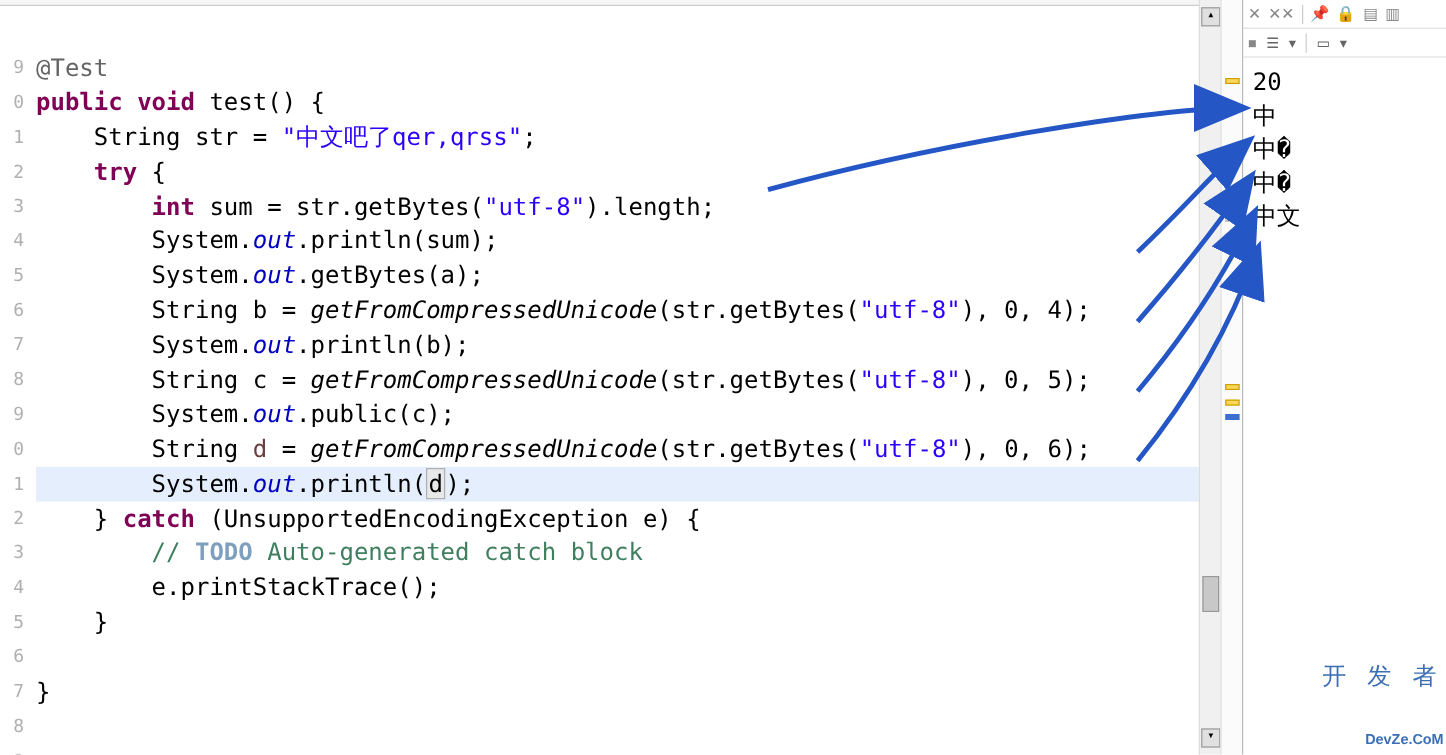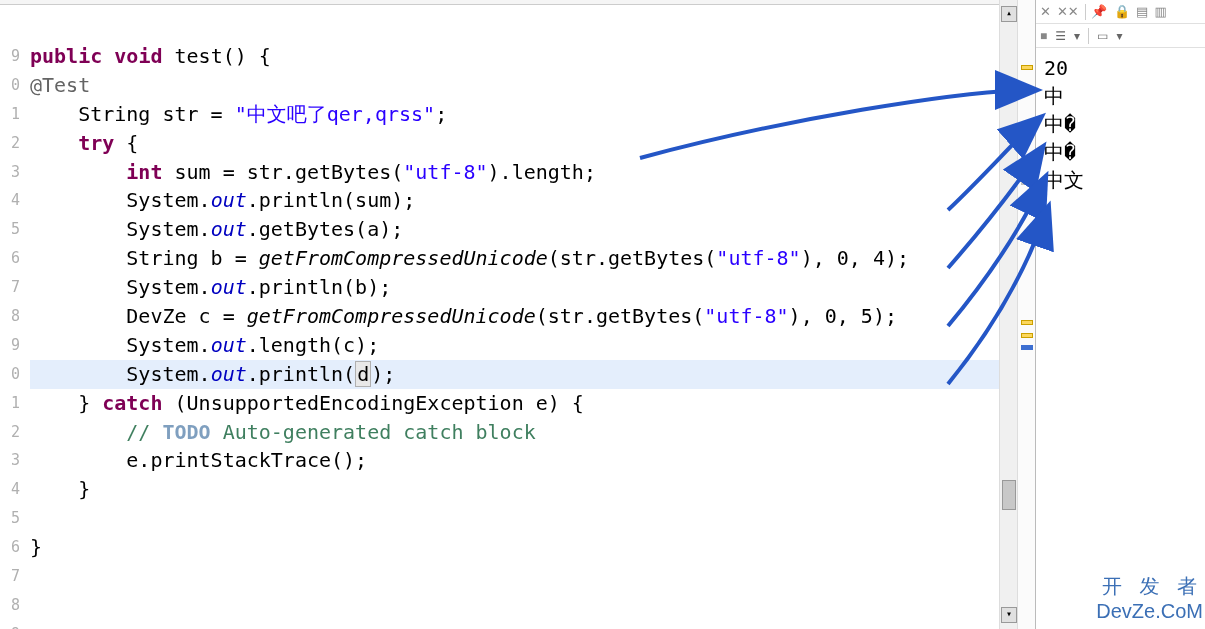--- a/index.html
+++ b/index.html
@@ -38,21 +38,21 @@
   .console-status { padding: 2px 6px; color: #7a7a7a; font-size: 12px; white-space: nowrap; overflow: hidden; }
   .console-out { padding-left: 8px; padding-top: 6px; font-family: Consolas, monospace; font-size: 20px; color: #000; line-height: 28px; }
   .icon-x { color: #888; font-size: 13px; }
   .icon-xx { color: #888; font-size: 13px; }
   .icon-pin { color: #888; font-size: 13px; }
   .icon-doc { color: #888; font-size: 13px; }
   .icon-tree { color: #888; font-size: 13px; }
   .arrows-svg { position: absolute; top: 0; left: 0; pointer-events: none; }
   .watermark-logo { position: absolute; right: 2px; bottom: 6px; font-family: "Microsoft YaHei", sans-serif; text-align: right; pointer-events: none; }
   .wl1 { color: #3b6fb5; font-size: 20px; letter-spacing: 6px; font-weight: 500; }
-  .wl2 { color: #3b6fb5; font-size: 20px; font-weight: 400; }
+  .wl2 { color: #3b6fb5; font-size: 12px; font-weight: 700; margin-top: 32px; }
 </style>
 </head>
 <body>
 
 <div class="root">
   <div class="editor">
     <div class="editor-top-border"></div>
     <div class="gutter">
       <div class="gutter-ln">9</div>
       <div class="gutter-ln">0</div>
@@ -70,31 +70,32 @@
       <div class="gutter-ln">2</div>
       <div class="gutter-ln">3</div>
       <div class="gutter-ln">4</div>
       <div class="gutter-ln">5</div>
       <div class="gutter-ln">6</div>
       <div class="gutter-ln">7</div>
       <div class="gutter-ln">8</div>
       <div class="gutter-ln">9</div>
     </div>
     <div class="code-area">
+      <div class="code-line"><span class="ann">@Test</span></div>
       <div class="code-line"><span class="kw">public</span> <span class="kw">void</span><span> test() {</span></div>
-      <div class="code-line"><span class="ann">@Test</span></div>
       <div class="code-line"><span>    String str = </span><span class="str">"中文吧了qer,qrss"</span><span>;</span></div>
       <div class="code-line">    <span class="kw">try</span> {</div>
       <div class="code-line">        <span class="kw">int</span><span> sum = str.getBytes(</span><span class="str">"utf-8"</span><span>).length;</span></div>
       <div class="code-line">        <span>System.</span><span class="static">out</span><span>.println(sum);</span></div>
       <div class="code-line">        <span>System.</span><span class="static">out</span><span>.getBytes(a);</span></div>
       <div class="code-line"><span>        String b = </span><span class="call-italic">getFromCompressedUnicode</span><span>(str.getBytes(</span><span class="str">"utf-8"</span><span>), 0, 4);</span></div>
       <div class="code-line">        <span>System.</span><span class="static">out</span><span>.println(b);</span></div>
-      <div class="code-line"><span>        DevZe c = </span><span class="call-italic">getFromCompressedUnicode</span><span>(str.getBytes(</span><span class="str">"utf-8"</span><span>), 0, 5);</span></div>
-      <div class="code-line">        <span>System.</span><span class="static">out</span><span>.length(c);</span></div>
+      <div class="code-line"><span>        String c = </span><span class="call-italic">getFromCompressedUnicode</span><span>(str.getBytes(</span><span class="str">"utf-8"</span><span>), 0, 5);</span></div>
+      <div class="code-line">        <span>System.</span><span class="static">out</span><span>.public(c);</span></div>
+      <div class="code-line"><span>        String </span><span class="localvar">d</span><span> = </span><span class="call-italic">getFromCompressedUnicode</span><span>(str.getBytes(</span><span class="str">"utf-8"</span><span>), 0, 6);</span></div>
       <div class="code-line hl">        <span>System.</span><span class="static">out</span><span>.println(</span><span class="hlbox">d</span><span>);</span></div>
       <div class="code-line"><span>    } </span><span class="kw">catch</span><span> (UnsupportedEncodingException e) {</span></div>
       <div class="code-line"><span>        </span><span class="comment"><span>// </span><span class="todo">TODO</span><span> Auto-generated catch block</span></span></div>
       <div class="code-line"><span>        e.printStackTrace();</span></div>
       <div class="code-line"><span>    }</span></div>
       <div class="code-line"></div>
       <div class="code-line"><span>}</span></div>
     </div>
     <div class="vscroll">
       <div class="upbtn">▴</div>

